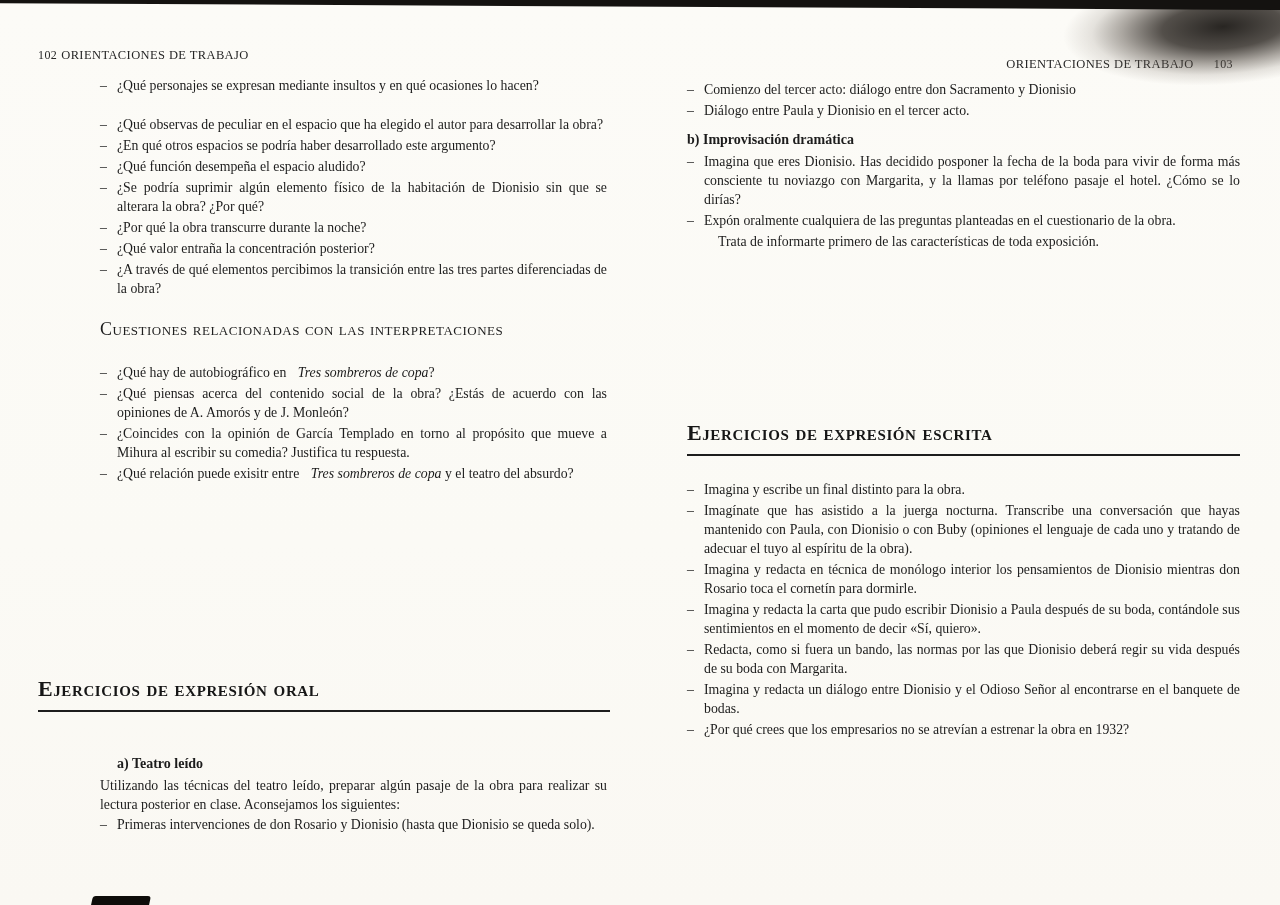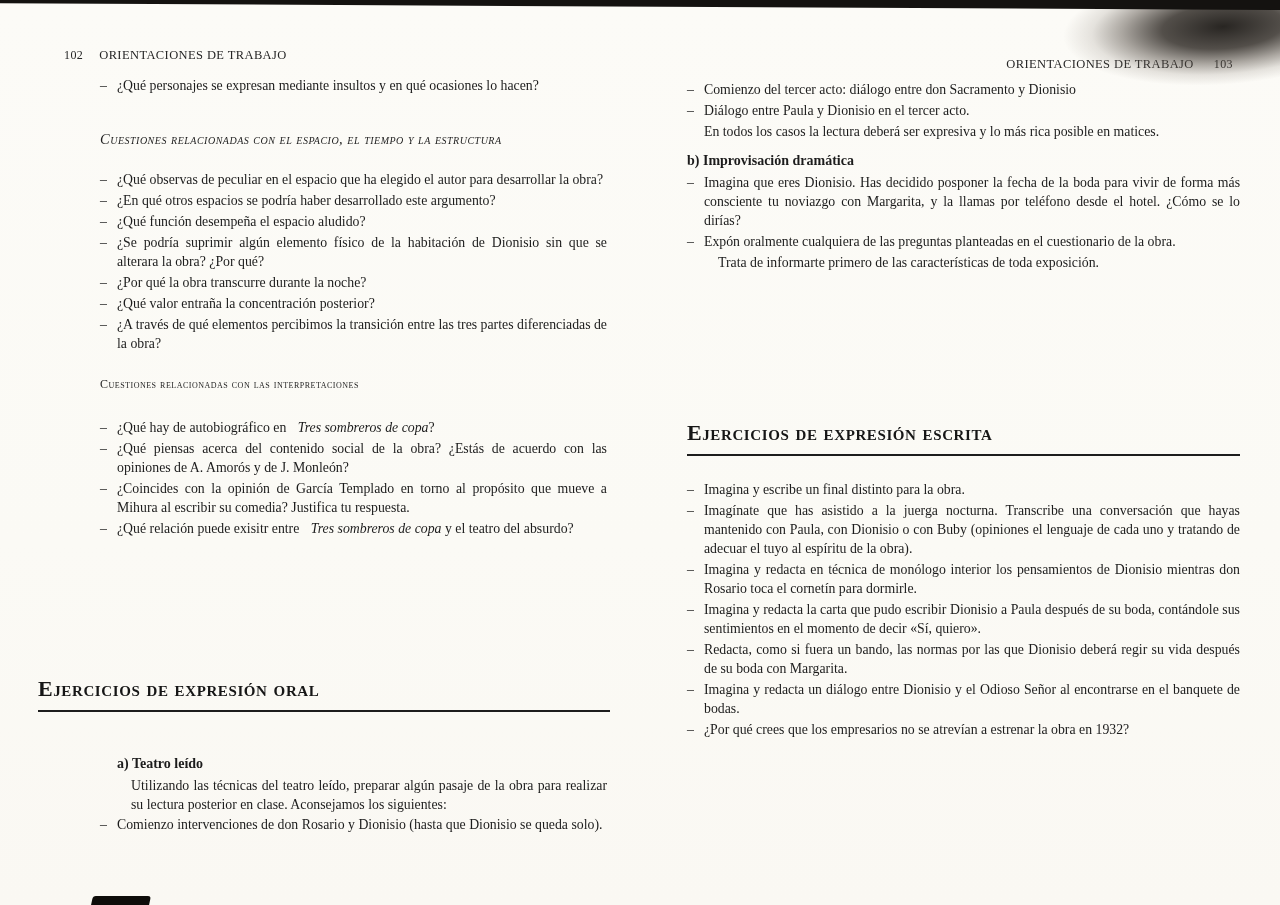--- a/index.html
+++ b/index.html
@@ -36,21 +36,21 @@
     color: #1e1e1e;
   }
   .h-espacio {
     font-style: italic;
     font-size: 14.5px;
     line-height: 21px;
     max-width: 430px;
     margin-top: 34px;
   }
   .h-interp {
-    font-size: 12px;
+    font-size: 18px;
     margin-top: 22px;
   }
   .section-head {
     font-weight: bold;
     font-variant: small-caps;
     font-variant-caps: small-caps;
     font-size: 22px;
     letter-spacing: 0.6px;
     color: #161616;
   }
@@ -92,33 +92,32 @@
     border-radius: 3px 3px 0 0;
     transform: skewX(-12deg);
     z-index: 5;
   }
 </style>
 </head>
 <body>
 
 <div id="scan">
 
-  <div class="runhead" style="top:48px; left:38px; gap:16px;margin-left:26px;">
+  <div class="runhead" style="top:48px; left:38px; gap:4px;">
     <span class="pgnum">102</span>
     <span>ORIENTACIONES DE TRABAJO</span>
   </div>
 
   <div class="abs body-txt" style="top:76px; left:100px; width:507px;">
 
     <div class="li">
       <span class="mk">–</span>
       <span class="tx">¿Qué personajes se expresan mediante insultos y en qué ocasiones lo hacen?</span>
     </div>
 
-    <div class="sc-head h-espacio">Cuestiones relacionadas con el espacio, el tiempo y la estructura</div>
 
     <div class="mt20">
       <div class="li">
         <span class="mk">–</span>
         <span class="tx">¿Qué observas de peculiar en el espacio que ha elegido el autor para desarrollar la obra?</span>
       </div>
       <div class="li">
         <span class="mk">–</span>
         <span class="tx">¿En qué otros espacios se podría haber desarrollado este argumento?</span>
       </div>
@@ -166,49 +165,48 @@
     </div>
   </div>
 
   <div class="abs" style="top:676px; left:38px; width:572px;">
     <div class="section-head">Ejercicios de expresión oral</div>
     <div class="section-rule"></div>
   </div>
 
   <div class="abs body-txt" style="top:738px; left:100px; width:507px;">
     <div class="sub-label indented" style="margin-top:16px;">a) Teatro leído</div>
-    <div class="tx" style="text-align:justify;margin-left:31px;">Utilizando las técnicas del teatro leído, preparar algún pasaje de la obra para realizar su lectura posterior en clase. Aconsejamos los siguientes:</div>
+    <div class="tx" style="text-align:justify;">Utilizando las técnicas del teatro leído, preparar algún pasaje de la obra para realizar su lectura posterior en clase. Aconsejamos los siguientes:</div>
     <div class="li" style="margin-top:1px;">
       <span class="mk">–</span>
-      <span class="tx">Comienzo intervenciones de don Rosario y Dionisio (hasta que Dionisio se queda solo).</span>
+      <span class="tx">Primeras intervenciones de don Rosario y Dionisio (hasta que Dionisio se queda solo).</span>
     </div>
   </div>
 
   <div class="runhead" style="top:57px; left:685px; width:548px; justify-content:flex-end; gap:20px;">
     <span>ORIENTACIONES DE TRABAJO</span>
     <span class="pgnum">103</span>
   </div>
 
   <div class="abs body-txt" style="top:80px; left:687px; width:553px;">
 
     <div class="li">
       <span class="mk">–</span>
       <span class="tx">Comienzo del tercer acto: diálogo entre don Sacramento y Dionisio</span>
     </div>
     <div class="li">
       <span class="mk">–</span>
       <span class="tx">Diálogo entre Paula y Dionisio en el tercer acto.</span>
     </div>
 
-    <div class="note">En todos los casos la lectura deberá ser expresiva y lo más rica posible en matices.</div>
 
     <div class="sub-label">b) Improvisación dramática</div>
     <div class="li">
       <span class="mk">–</span>
-      <span class="tx">Imagina que eres Dionisio. Has decidido posponer la fecha de la boda para vivir de forma más consciente tu noviazgo con Margarita, y la llamas por teléfono desde el hotel. ¿Cómo se lo dirías?</span>
+      <span class="tx">Imagina que eres Dionisio. Has decidido posponer la fecha de la boda para vivir de forma más consciente tu noviazgo con Margarita, y la llamas por teléfono pasaje el hotel. ¿Cómo se lo dirías?</span>
     </div>
 
     <div class="li">
       <span class="mk">–</span>
       <span class="tx">Expón oralmente cualquiera de las preguntas planteadas en el cuestionario de la obra.</span>
     </div>
     <div class="note inset">Trata de informarte primero de las características de toda exposición.</div>
   </div>
 
   <div class="abs" style="top:420px; left:687px; width:553px;">

